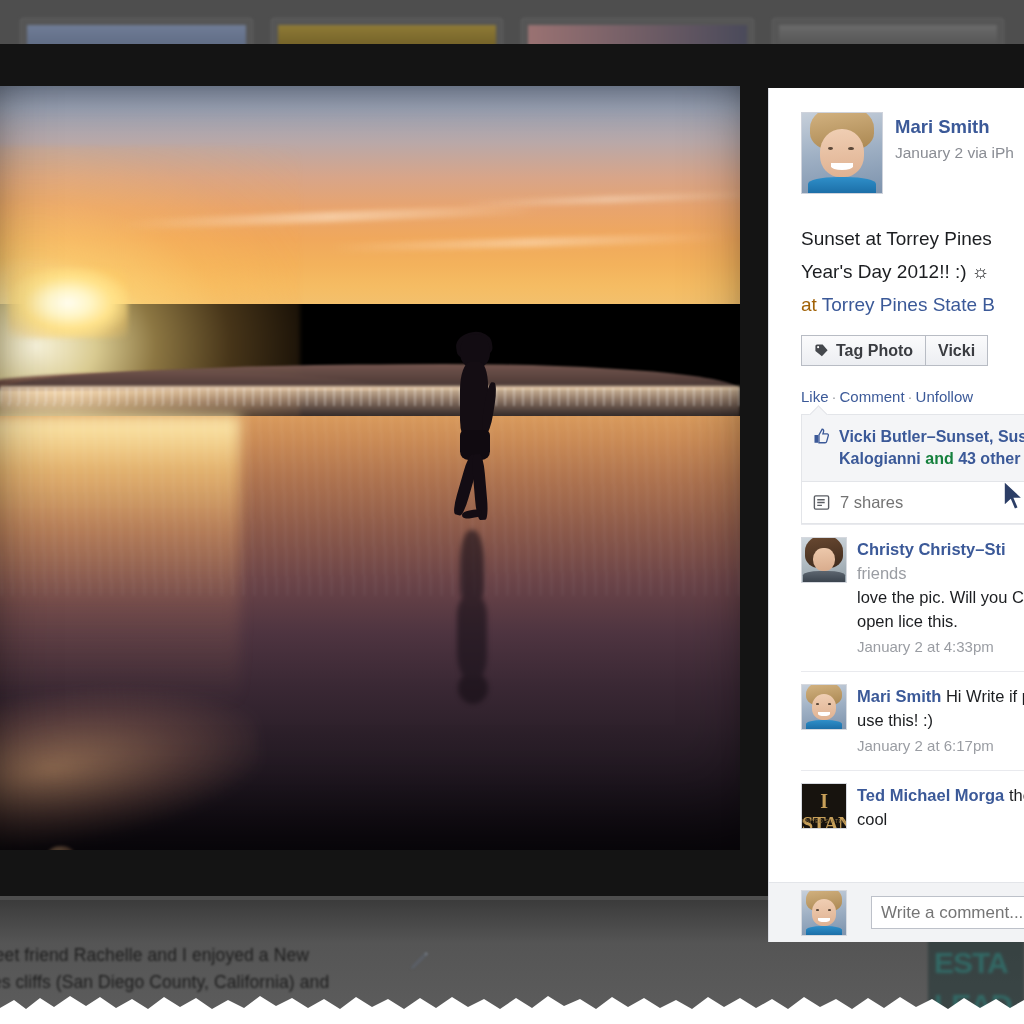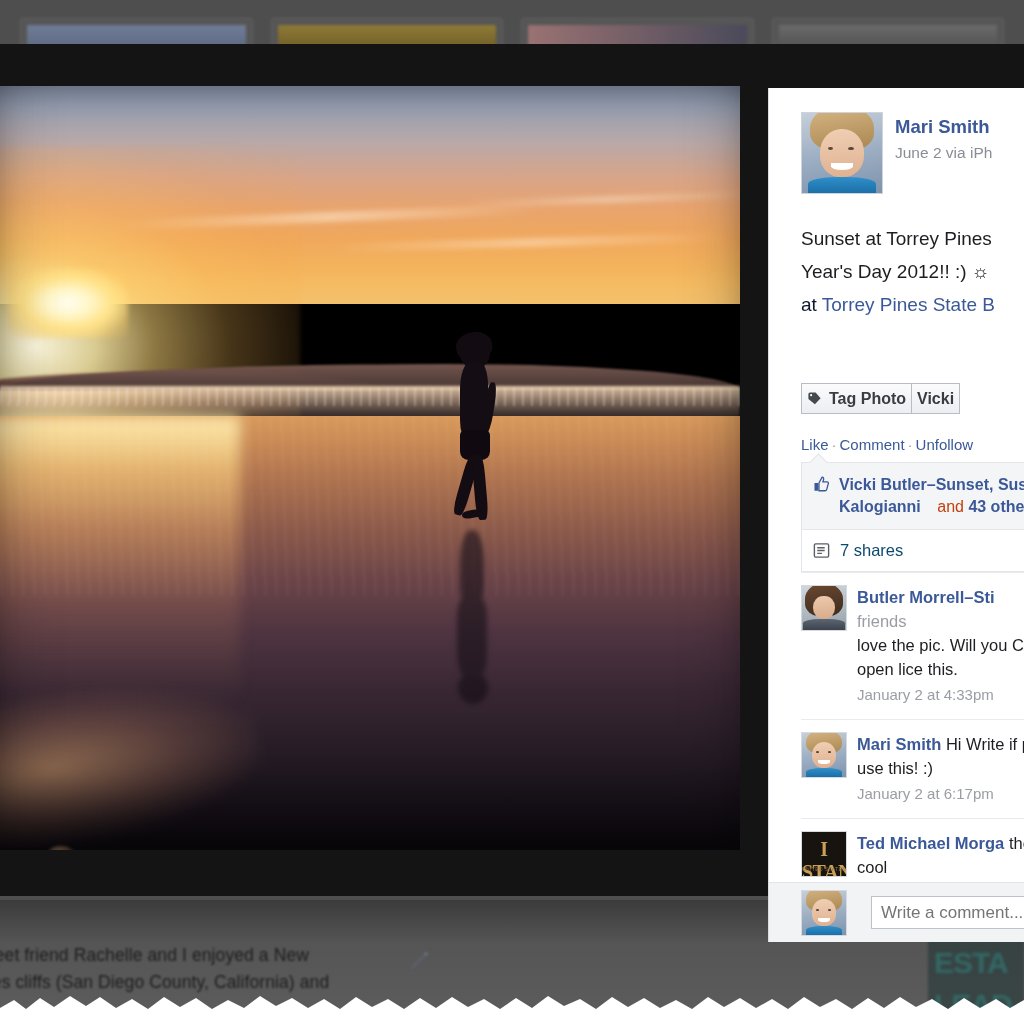--- a/index.html
+++ b/index.html
@@ -160,52 +160,52 @@
   .av-eye { position:absolute; width:7%; height:4%; background:#5b4738; border-radius:50%; top:42%; }
 
   .head-meta { padding-top:4px; }
   .author { color:#3b5998; font-size:18.5px; font-weight:bold; line-height:22px;
     white-space:nowrap; }
   .timestamp { color:#8a8d94; font-size:15.5px; line-height:22px; margin-top:4px;
     white-space:nowrap; }
 
   .post-body { padding:28px 0 0 32px; color:#1c1e21; font-size:19px;
     line-height:33px; width:300px; }
-  .post-body .loc-prefix { color:#0f172a; }
+  .post-body .loc-prefix { color:#a16207; }
   .loc-link { color:#3b5998; }
 
   .btn-row { padding:14px 0 0 32px; display:flex; }
   .fbtn { height:31px; display:flex; align-items:center; gap:7px;
     border:1px solid #b8bcc4; background:linear-gradient(180deg,#fbfbfc,#eceef2);
-    font-size:16px; font-weight:bold; color:#3a3c41; padding:0 5px;margin-top:48px; }
+    font-size:16px; font-weight:bold; color:#3a3c41; padding:0 12px; }
   .fbtn + .fbtn { border-left:none; }
   .tag-icon { display:inline-block; width:15px; height:15px; position:relative; }
 
   .actions { padding:22px 0 9px 32px; color:#3b5998; font-size:15px;
     white-space:nowrap; }
   .actions .sep { color:#9a9da3; padding:0 3px; }
   .actions a { color:#3b5998; text-decoration:none; }
 
   .cursor-arrow { position:absolute; left:232px; top:392px; width:26px; height:34px; }
 
   .like-box { margin-left:32px; width:300px; background:#f4f5f7;
     border:1px solid #e3e5e9; border-right:none; padding:11px 10px 11px 11px;
     display:flex; gap:9px; position:relative; }
   .like-box:before { content:""; position:absolute; left:10px; top:-7px;
     width:12px; height:12px; background:#f4f5f7; border-left:1px solid #e3e5e9;
     border-top:1px solid #e3e5e9; transform:rotate(45deg); }
   .thumb-icon { width:17px; height:17px; flex:none; margin-top:2px; }
   .like-text { color:#3b5998; font-size:16px; line-height:22px; font-weight:bold; }
-  .like-text .plain { color:#c2410c; font-weight:normal;padding-left:12px; }
+  .like-text .plain { color:#15803d; font-weight:bold; }
 
   .shares-row { margin-left:32px; width:300px; border:1px solid #e3e5e9;
     border-top:none; border-right:none; padding:11px 11px; display:flex; gap:10px;
     background:#fff; }
   .share-icon { width:17px; height:17px; flex:none; margin-top:1px; }
-  .shares-label { font-size:16.5px; color:#0c4a6e; }
+  .shares-label { font-size:16.5px; color:#737373; }
 
   .comment { margin-left:32px; width:300px; border-top:1px solid #e9eaee;
     padding:12px 8px 12px 0; display:flex; gap:10px; background:#fff; }
   .c-avatar { width:46px; height:46px; flex:none; border:1px solid #d6d9df;
     position:relative; overflow:hidden; }
   .c-text { font-size:16.5px; line-height:24px; color:#1c1e21; }
   .c-name { color:#3b5998; font-weight:bold; }
   .c-rel { color:#9a9da3; display:block; }
   .c-time { color:#9a9da3; font-size:15px; display:block; margin-top:2px; }
 
@@ -346,21 +346,21 @@
         <div class="av-bg"></div>
         <div class="av-hair"></div>
         <div class="av-face"></div>
         <div class="av-eye" style="left:32%"></div>
         <div class="av-eye" style="left:58%"></div>
         <div class="av-smile"></div>
         <div class="av-shirt"></div>
       </div>
       <div class="head-meta">
         <div class="author">Mari Smith</div>
-        <div class="timestamp">June 2 via iPh</div>
+        <div class="timestamp">January 2 via iPh</div>
       </div>
     </div>
 
     <div class="post-body">
       <div>Sunset at Torrey Pines</div>
       <div>Year's Day 2012!! :) ☼</div>
       <div>
         <span class="loc-prefix">at </span><span class="loc-link">Torrey Pines State B</span>
       </div>
     </div>
@@ -408,21 +408,21 @@
     </div>
 
     <div class="comment">
       <div class="c-avatar">
         <div class="ca-bg"></div>
             <div class="ca-hair"></div>
         <div class="ca-face"></div>
             <div class="ca-shirt"></div>
       </div>
       <div class="c-text">
-        <span class="c-name">Butler Morrell–Sti</span>
+        <span class="c-name">Christy Christy–Sti</span>
         <span class="c-rel">friends</span>
         <span>love the pic. Will you</span>
         <span>Commons open lice</span>
         <span>this.</span>
         <span class="c-time">January 2 at 4:33pm</span>
       </div>
     </div>
 
     <div class="comment">
       <div class="c-avatar">

